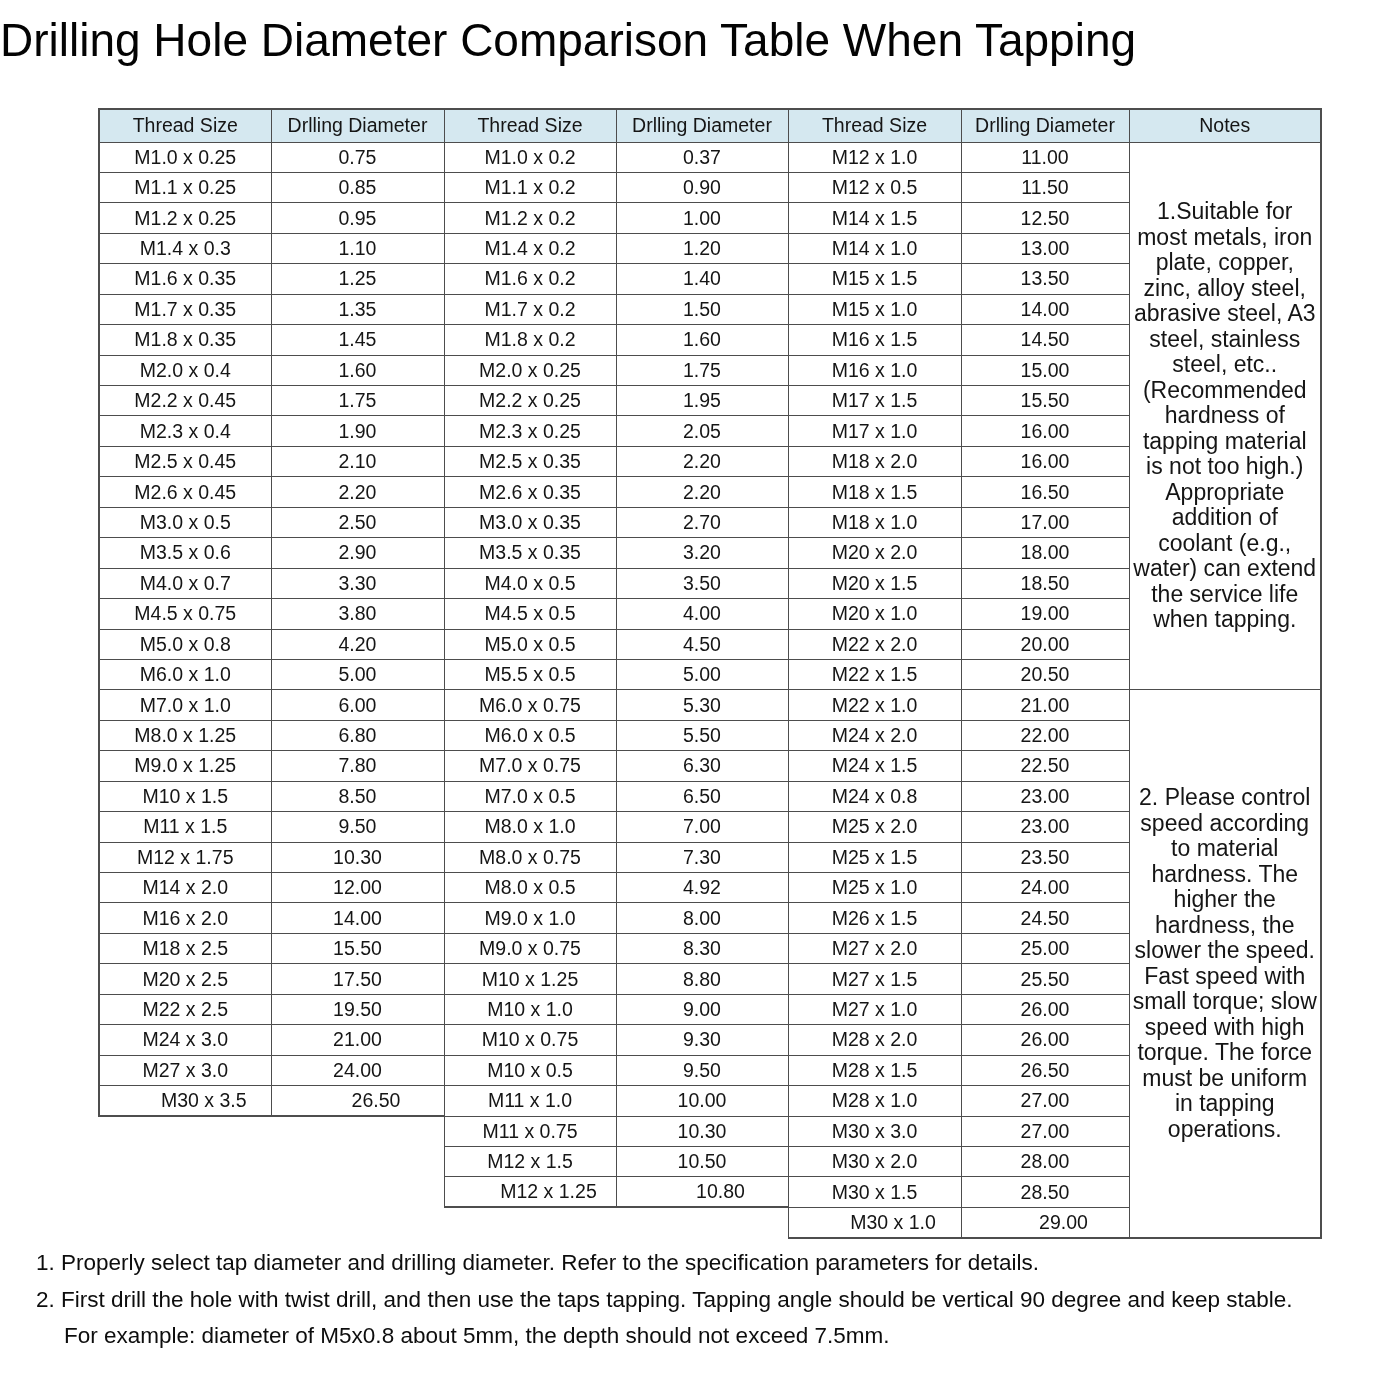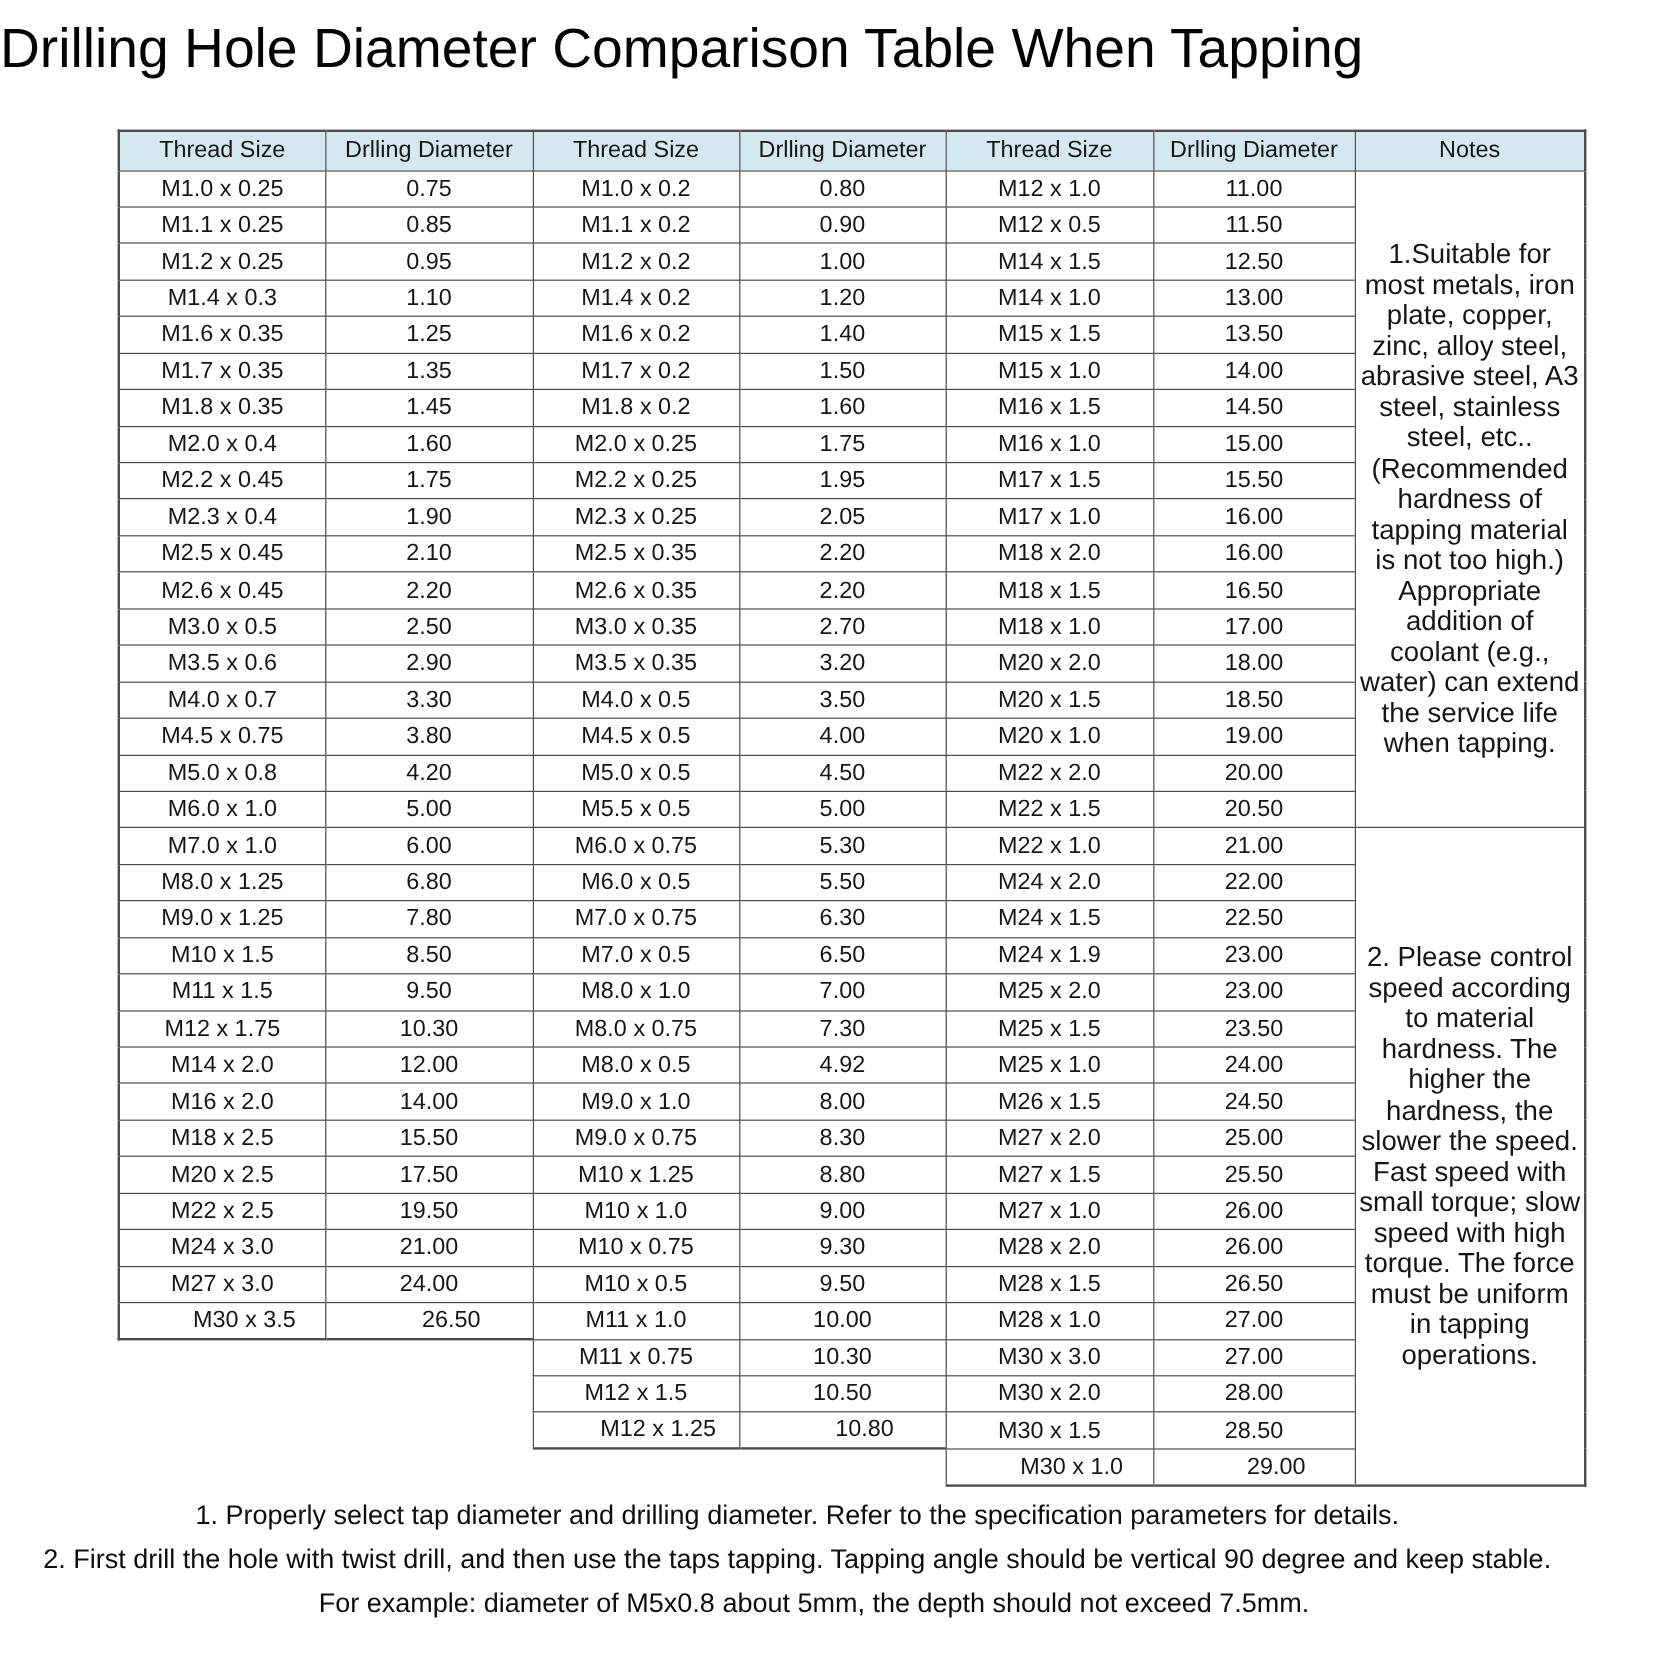--- a/index.html
+++ b/index.html
@@ -54,21 +54,21 @@
   .br{border-right-width:2px;}
   .bt{border-top-width:2px;}
   .bb{border-bottom-width:2px;padding-left:37px;}
 
   .footnotes{
     position:absolute;left:36px;top:1250px;
     font-size:22.5px;
     color:#0d0d0d;
     line-height:26px;
   }
-  .fn{margin-bottom:10.5px;white-space:nowrap;text-align:center;}
+  .fn{margin-bottom:10.5px;white-space:nowrap;}
   .fn.indent{padding-left:28px;}
 </style>
 </head>
 <body style="--header-bg: #d5e8f0; --border: #4d4d4d;">
 
 <div class="page">
 
   <div class="title">Drilling Hole Diameter Comparison Table When Tapping</div>
 
   <table class="comparison">
@@ -90,21 +90,21 @@
         <th class="bt">Thread Size</th>
         <th class="bt">Drlling Diameter</th>
         <th class="bt br">Notes</th>
       </tr>
     </thead>
     <tbody>
         <tr>
           <td class="bl">M1.0 x 0.25</td>
           <td>0.75</td>
           <td>M1.0 x 0.2</td>
-          <td>0.80</td>
+          <td>0.37</td>
           <td>M12 x 1.0</td>
           <td>11.00</td>
           <td rowspan="18" class="notes br">1.Suitable for most metals, iron plate, copper, zinc, alloy steel, abrasive steel, A3 steel, stainless steel, etc..(Recommended hardness of tapping material is not too high.) Appropriate addition of coolant (e.g., water) can extend the service life when tapping.</td>
         </tr>
         <tr>
           <td class="bl">M1.1 x 0.25</td>
           <td>0.85</td>
           <td>M1.1 x 0.2</td>
           <td>0.90</td>
           <td>M12 x 0.5</td>
@@ -261,21 +261,21 @@
           <td>M7.0 x 0.75</td>
           <td>6.30</td>
           <td>M24 x 1.5</td>
           <td>22.50</td>
         </tr>
         <tr>
           <td class="bl">M10 x 1.5</td>
           <td>8.50</td>
           <td>M7.0 x 0.5</td>
           <td>6.50</td>
-          <td>M24 x 1.9</td>
+          <td>M24 x 0.8</td>
           <td>23.00</td>
         </tr>
         <tr>
           <td class="bl">M11 x 1.5</td>
           <td>9.50</td>
           <td>M8.0 x 1.0</td>
           <td>7.00</td>
           <td>M25 x 2.0</td>
           <td>23.00</td>
         </tr>

